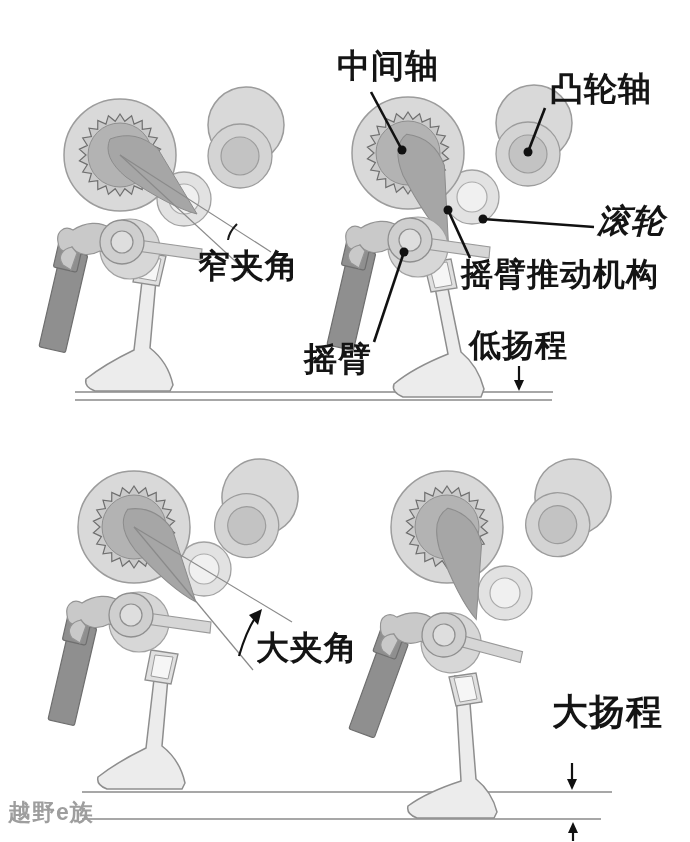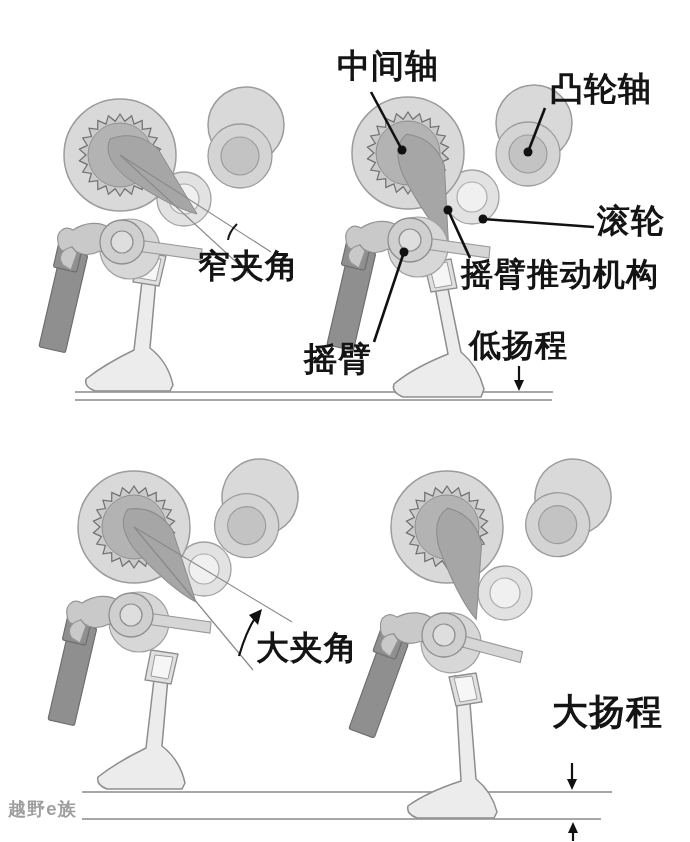--- a/index.html
+++ b/index.html
@@ -3,22 +3,22 @@
 <meta charset="utf-8">
 <style>
   html,body{margin:0;padding:0;background:#fff;}
   .stage{position:relative;width:690px;height:842px;background:#ffffff;overflow:hidden;
          font-family:"Liberation Sans","DejaVu Sans",sans-serif;}
   .stage svg{position:absolute;left:0;top:0;}
   .lbl{position:absolute;color:#141414;font-weight:600;font-size:33px;
        letter-spacing:1px;white-space:nowrap;line-height:1.1;}
   .lbl.small{font-size:32px;}
   .lbl.big{font-size:36px;}
-  .watermark{position:absolute;color:#9e9e9e;font-weight:700;font-size:18px;
-             letter-spacing:1px;white-space:nowrap;font-family:Liberation Mono, monospace;}
+  .watermark{position:absolute;color:#9e9e9e;font-weight:700;font-size:23px;
+             letter-spacing:1px;white-space:nowrap;}
   
   .c-outer{fill:#d9d9d9;stroke:#9c9c9c;stroke-width:1.5;}
   .c-teeth{fill:#cbcbcb;stroke:#6f6f6f;stroke-width:1.2;}
   .c-disc{fill:#b3b3b3;stroke:#8f8f8f;stroke-width:1;}
   .c-face{fill:#d4d4d4;stroke:#9c9c9c;stroke-width:1.3;}
   .c-facein{fill:#c3c3c3;stroke:#9c9c9c;stroke-width:1.2;}
   .c-roller{fill:#e2e2e2;stroke:#a2a2a2;stroke-width:1.3;}
   .c-rollerin{fill:#f0f0f0;stroke:#ababab;stroke-width:1.2;}
   .c-cone{fill:#a6a6a6;stroke:#8c8c8c;stroke-width:1;}
   .c-back{fill:#d7d7d7;stroke:#a2a2a2;stroke-width:1.2;}
@@ -177,21 +177,21 @@
     </g>
     <g>
       <line class="arrowline" x1="573" y1="841" x2="573" y2="829"></line>
       <polygon class="ahead" points="573,822 568,833 578,833"></polygon>
     </g>
   </g>
 </svg>
 
 <div class="lbl" style="left:337px;top:48px;">中间轴</div>
 <div class="lbl" style="left:533px;top:71px;margin-left:17px;">凸轮轴</div>
-<div class="lbl" style="left:597px;top:203px;">滚轮</div>
+<div class="lbl" style="left:597px;top:203px;font-style:italic;">滚轮</div>
 <div class="lbl small" style="left:461px;top:257px;">摇臂推动机构</div>
 <div class="lbl" style="left:304px;top:341px;">摇臂</div>
 <div class="lbl small" style="left:469px;top:328px;">低扬程</div>
 <div class="lbl" style="left:197px;top:248px;text-align:right;">窄夹角</div>
 <div class="lbl" style="left:256px;top:630px;">大夹角</div>
 <div class="lbl big" style="left:514px;top:692px;margin-left:38px;">大扬程</div>
 <div class="watermark" style="left:8px;top:797px;">越野e族</div>
 
 </div>
 

